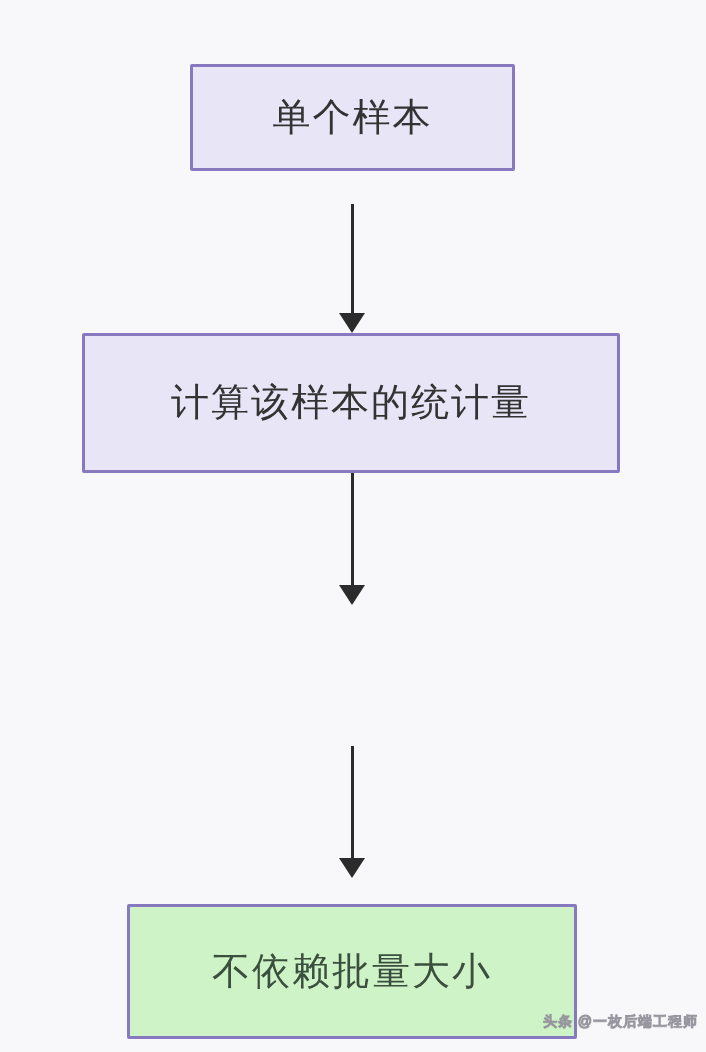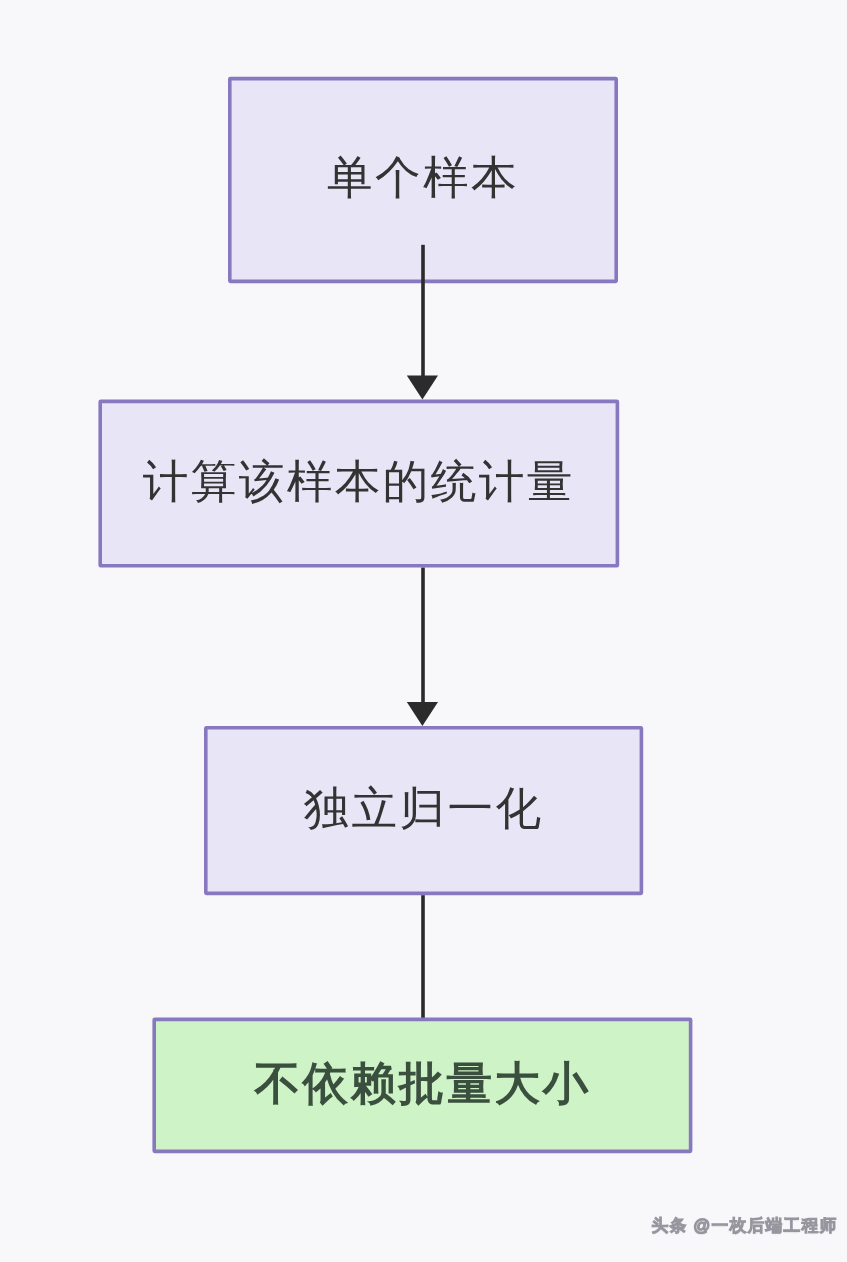--- a/index.html
+++ b/index.html
@@ -37,24 +37,24 @@
   }
   .node.purple {
     background: var(--node-fill, #e8e5f7);
   }
   .node.green {
     background: var(--green-fill, #cdf3c6);
   }
   .node.green .node-label {
     color: var(--green-text, #3b4f3e);
   }
-  .node-1 { left: 190px; top: 64px;  width: 325px; height: 172px; }
-  .node-2 { left: 82px;  top: 333px; width: 434px; height: 140px; }
+  .node-1 { left: 190px; top: 64px;  width: 325px; height: 107px; }
+  .node-2 { left: 82px;  top: 333px; width: 538px; height: 140px; }
   .node-3 { left: 170px; top: 605px; width: 366px; height: 141px; }
-  .node-4 { left: 127px; top: 848px; width: 450px; height: 113px; font-weight: bold; }
+  .node-4 { left: 127px; top: 904px; width: 450px; height: 135px; }
 
   .arrow {
     position: absolute;
     left: 339px;           
     width: 27px;
   }
   .arrow-1 { top: 204px; height: 129px; }
   .arrow-2 { top: 473px; height: 132px; }
   .arrow-3 { top: 746px; height: 132px; }
   .arrow .arrow-line {
@@ -104,23 +104,20 @@
 
   <div class="node purple node-2">
     <span class="node-label">计算该样本的统计量</span>
   </div>
 
   <div class="arrow arrow-2">
     <div class="arrow-line"></div>
     <div class="arrow-head"></div>
   </div>
 
-  <div class="node purple node-3">
-    <span class="node-label">独立归一化</span>
-  </div>
 
   <div class="arrow arrow-3">
     <div class="arrow-line"></div>
     <div class="arrow-head"></div>
   </div>
 
   <div class="node green node-4">
     <span class="node-label">不依赖批量大小</span>
   </div>
 

